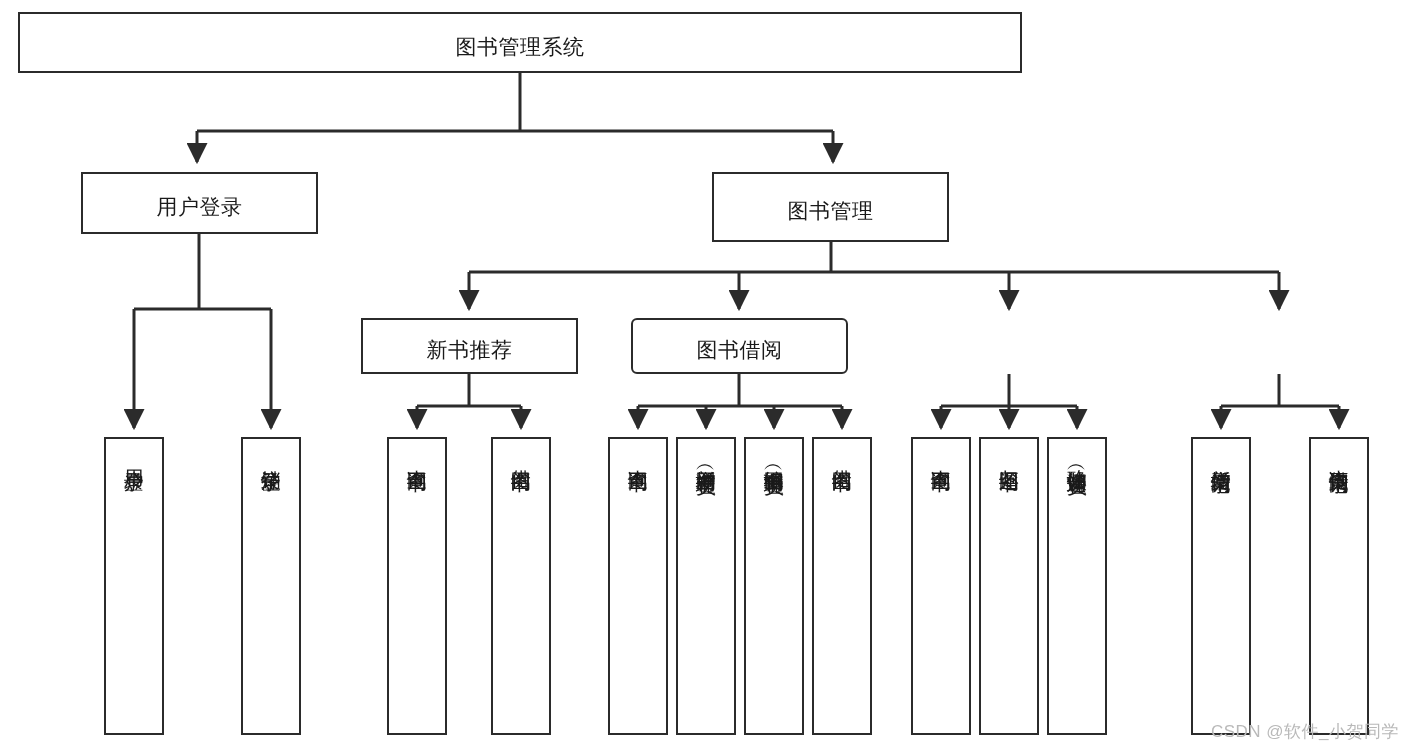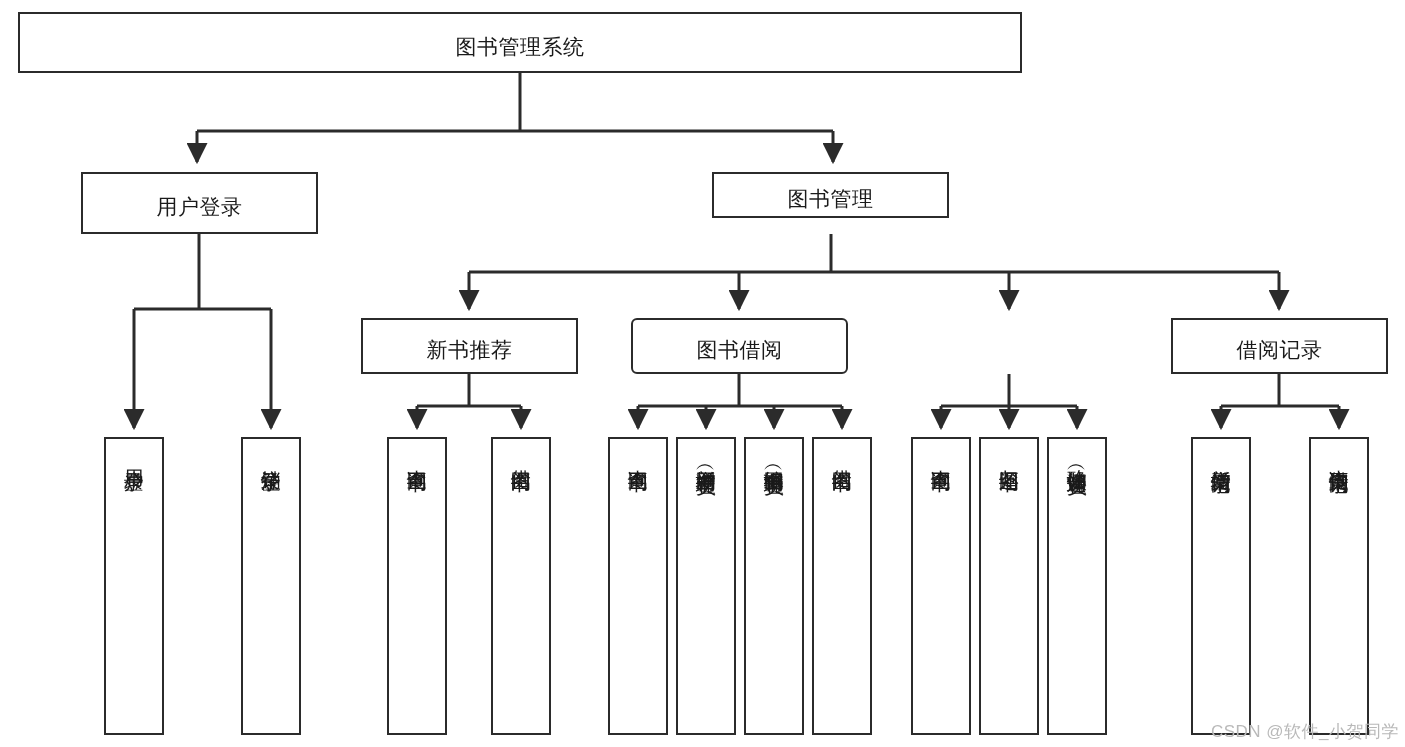--- a/index.html
+++ b/index.html
@@ -134,36 +134,33 @@
   </svg>
 
   <div class="node-box" style="left:18px; top:12px; width:1004px; height:61px;">
     <span class="node-label">图书管理系统</span>
   </div>
 
   <div class="node-box" style="left:81px; top:172px; width:237px; height:62px;">
     <span class="node-label">用户登录</span>
   </div>
 
-  <div class="node-box" style="left:712px; top:172px; width:237px; height:46px;">
+  <div class="node-box" style="left:712px; top:172px; width:237px; height:70px;">
     <span class="node-label">图书管理</span>
   </div>
 
   <div class="node-box" style="left:361px; top:318px; width:217px; height:56px;font-family:Liberation Serif, serif;">
     <span class="node-label">新书推荐</span>
   </div>
 
   <div class="node-box" style="left:631px; top:318px; width:217px; height:56px;border-radius:6px;">
     <span class="node-label">图书借阅</span>
   </div>
 
 
-  <div class="node-box" style="left:1171px; top:318px; width:217px; height:56px;">
-    <span class="node-label">借阅记录</span>
-  </div>
 
   <div class="node-box leaf-box" style="left:104px; top:437px; width:60px; height:298px;">
     <span class="node-label">用户登录</span>
   </div>
 
   <div class="node-box leaf-box" style="left:241px; top:437px; width:60px; height:298px;">
     <span class="node-label">注销登录</span>
   </div>
 
   <div class="node-box leaf-box" style="left:387px; top:437px; width:60px; height:298px;">

